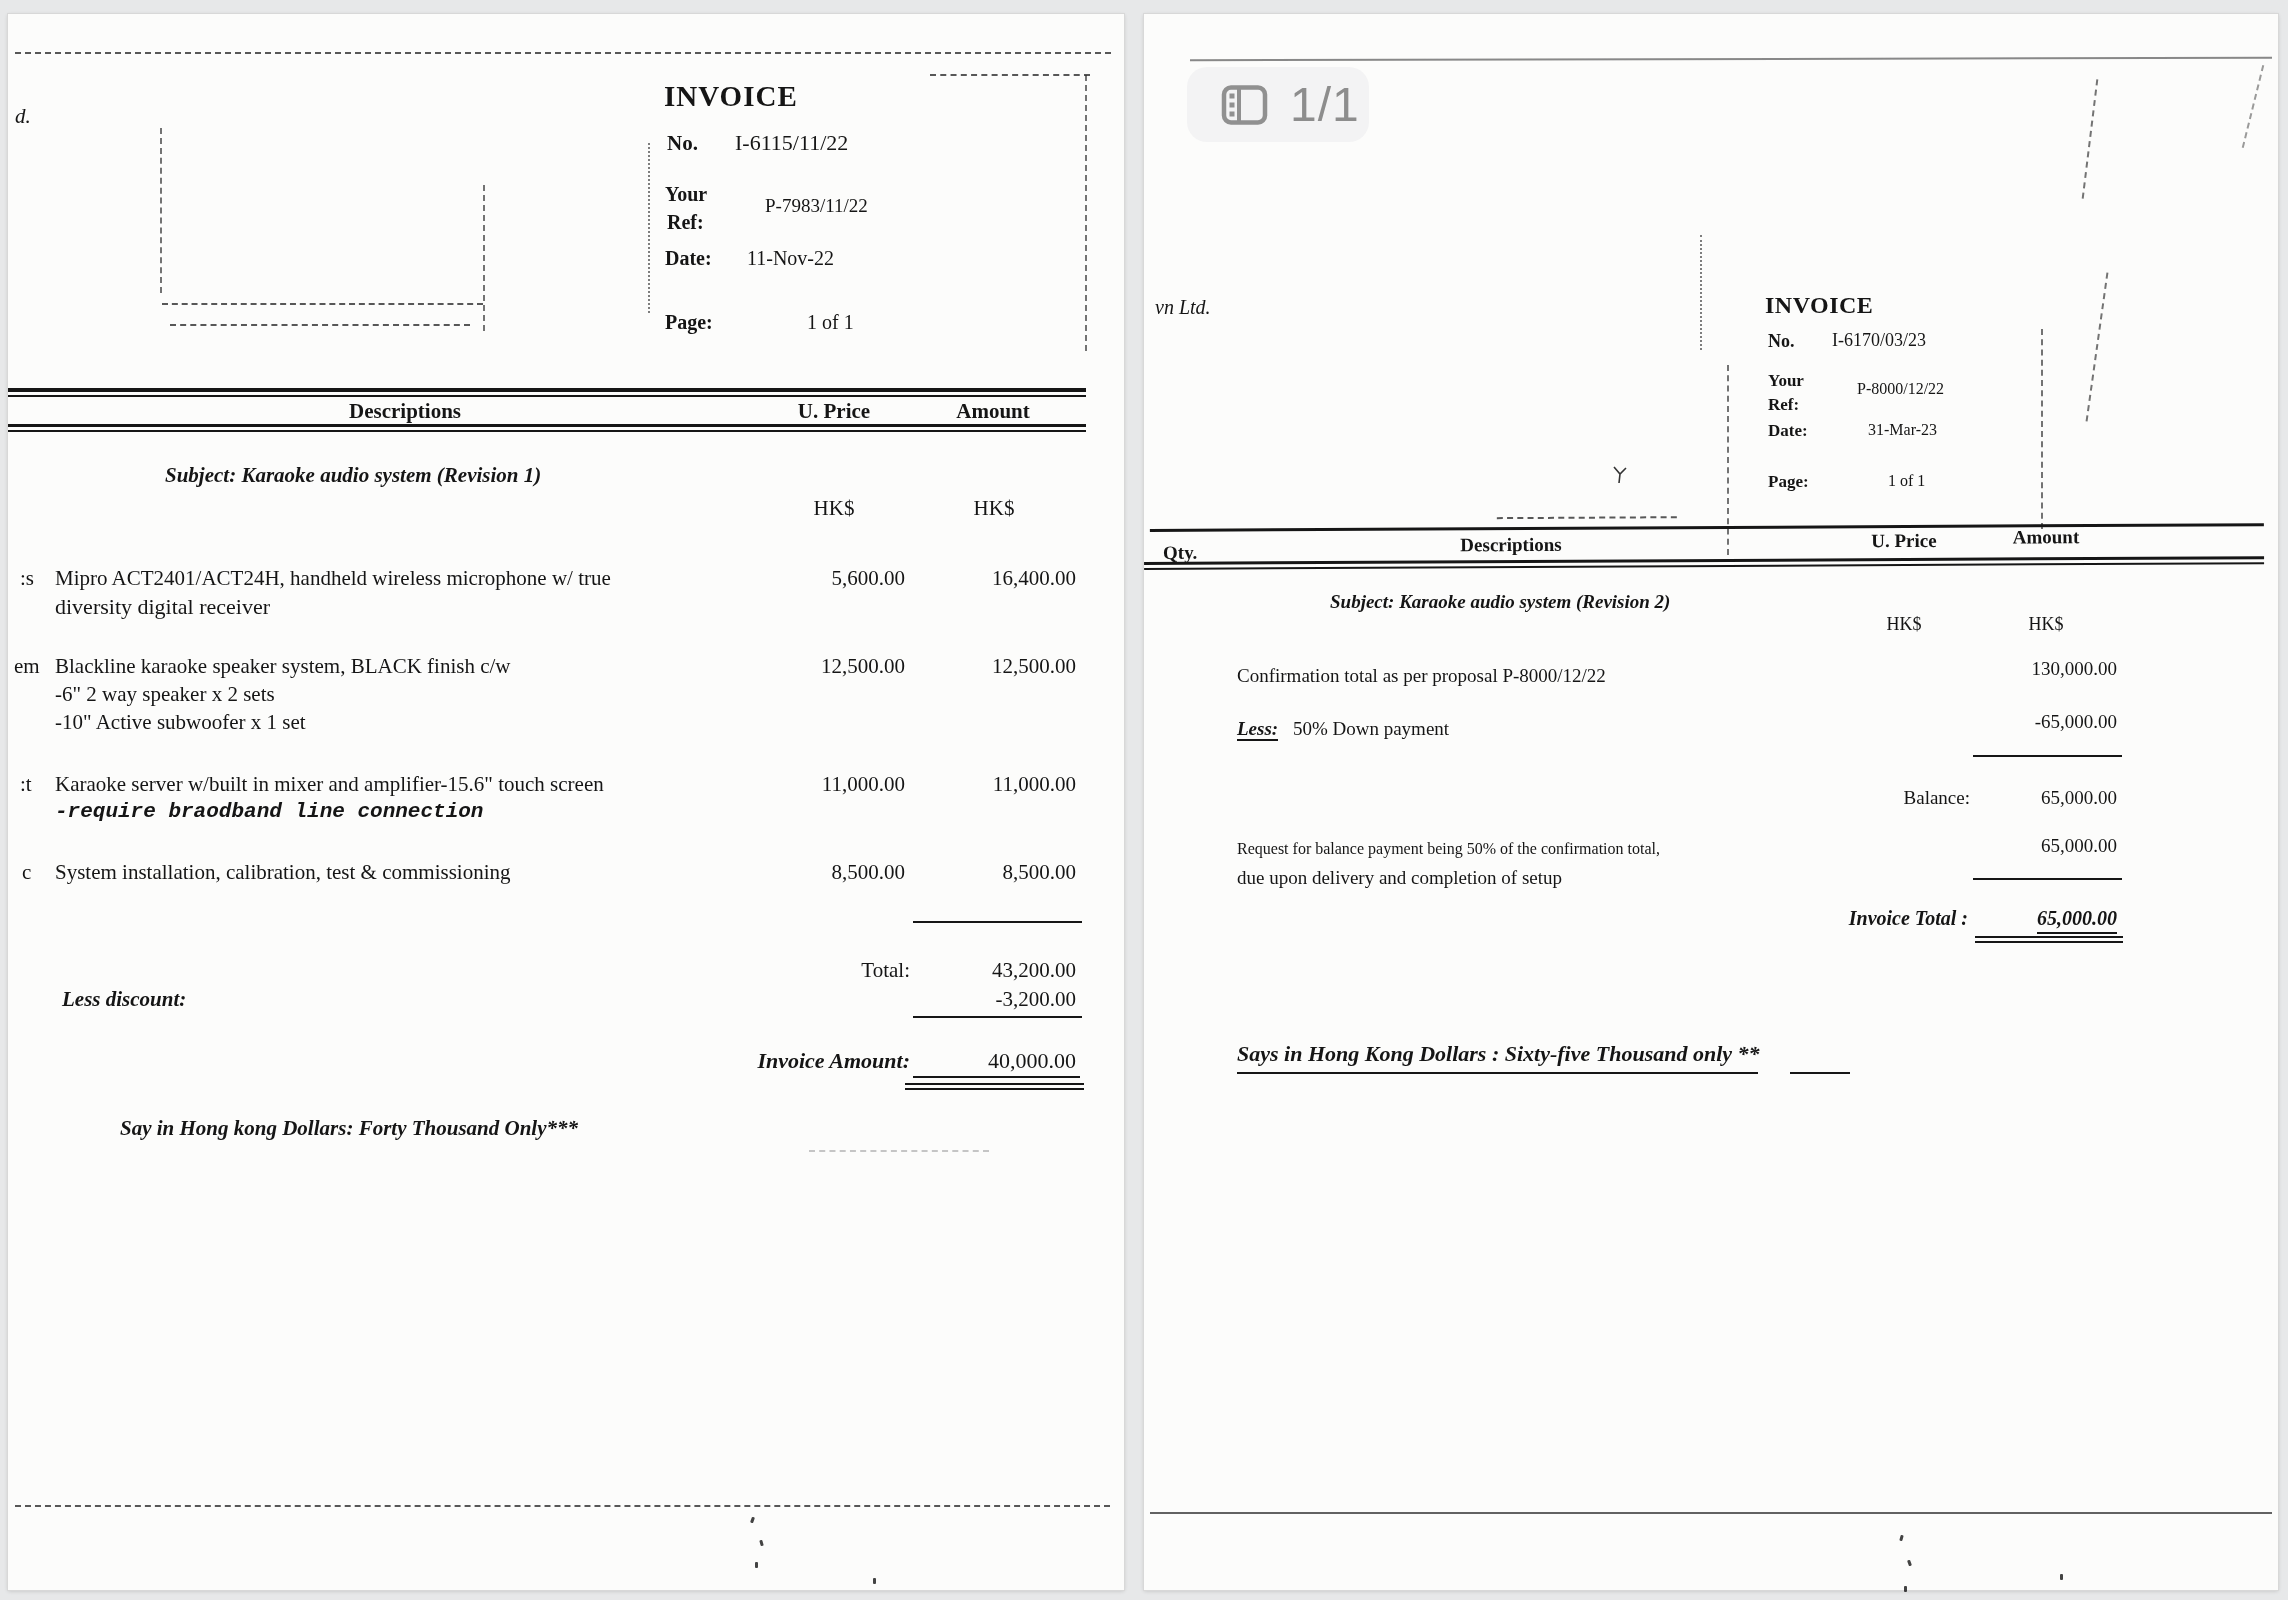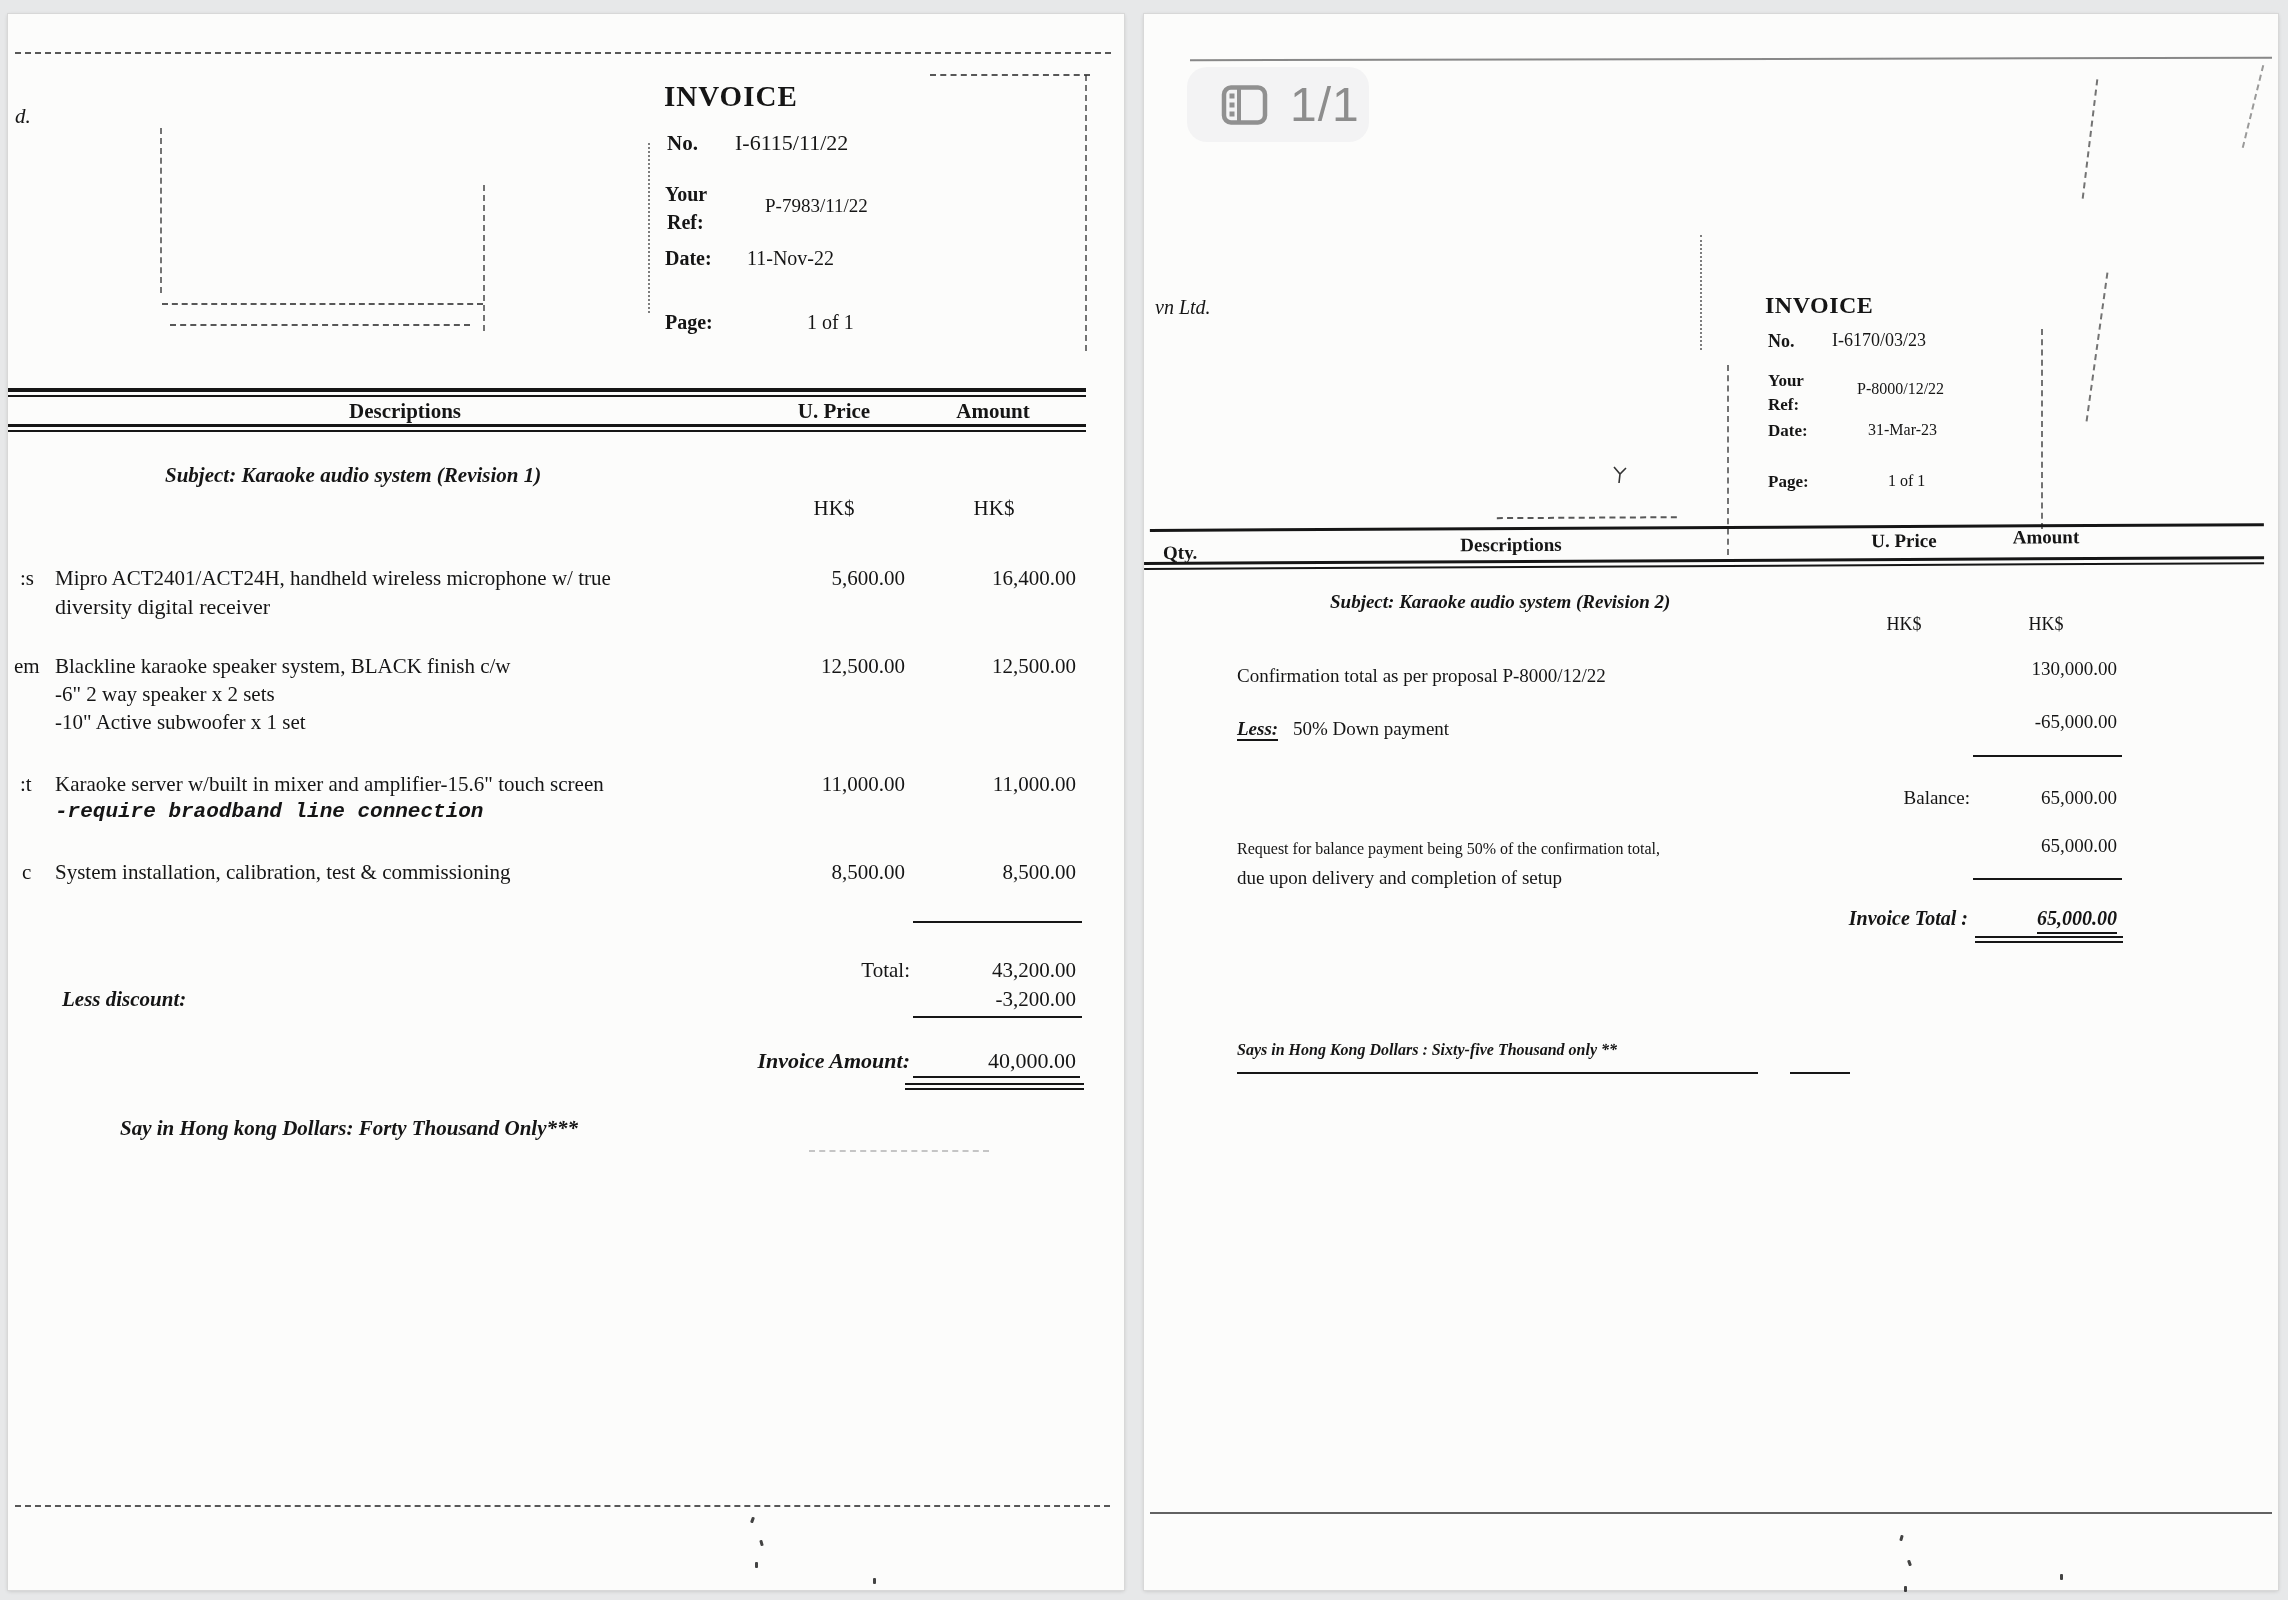--- a/index.html
+++ b/index.html
@@ -186,21 +186,21 @@
   <div class="t" style="left:93px;top:825px;font-size:16px;">Request for balance payment being 50% of the confirmation total,</div>
   <div class="t" style="left:93px;top:852px;font-size:19px;">due upon delivery and completion of setup</div>
   <div class="t" style="right:161px;top:820px;font-size:19px;">65,000.00</div>
 
   <div class="ln" style="left:829px;top:864px;width:149px;height:2px;"></div>
   <div class="t b i" style="right:310px;top:892px;font-size:20px;">Invoice Total :</div>
   <div class="t b i" style="right:161px;top:892px;font-size:20px;border-bottom:2px solid #151515;padding-bottom:1px;">65,000.00</div>
   <div class="ln" style="left:831px;top:922px;width:148px;height:2px;"></div>
   <div class="ln" style="left:831px;top:927px;width:148px;height:2px;"></div>
 
-  <div class="t b i" style="left:93px;top:1026px;font-size:16px;">Says in Hong Kong Dollars : Sixty-five Thousand only **</div>
+  <div class="t b i" style="left:93px;top:1026px;font-size:22px;">Says in Hong Kong Dollars : Sixty-five Thousand only **</div>
   <div class="ln" style="left:93px;top:1058px;width:521px;height:2px;"></div>
   <div class="ln" style="left:646px;top:1058px;width:60px;height:2px;"></div>
 
   <div class="dash" style="left:6px;top:1498px;width:1122px;border-top-style:solid;opacity:.75;"></div>
   <div class="speck" style="left:756px;top:1521px;transform:rotate(15deg);"></div>
   <div class="speck" style="left:764px;top:1546px;transform:rotate(-20deg);"></div>
   <div class="speck" style="left:760px;top:1572px;"></div>
   <div class="speck" style="left:916px;top:1560px;"></div>
 </div>
 

